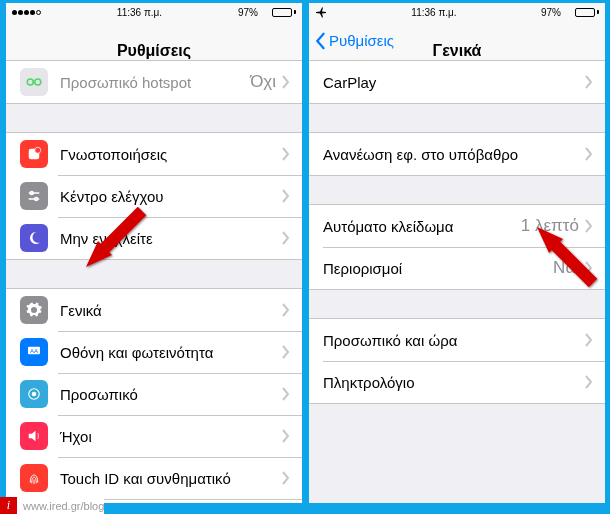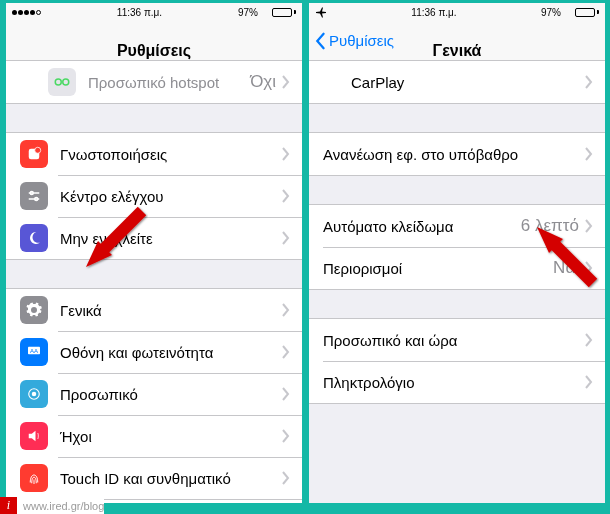--- a/index.html
+++ b/index.html
@@ -1,17 +1,17 @@
 <!DOCTYPE html>
 <html><head>
 <meta charset="utf-8">
 <style>
   * { margin: 0; padding: 0; box-sizing: border-box; font-family: -apple-system, "Helvetica Neue", Helvetica, Arial, sans-serif; }
   html, body { background: #5d5c5c; width: 610px; height: 514px; overflow: hidden; }
-  .canvas { position: relative; width: 610px; height: 514px; background: #14b8a6; }
+  .canvas { position: relative; width: 610px; height: 514px; background: #0ea5e9; }
   .phone {
     position: absolute;
     top: 3px;
     width: 296px;
     height: 500px;
     background: #efeff4;
     overflow: hidden;
     text-align: left;
   }
   .phone.left  { left: 6px; }
@@ -46,21 +46,21 @@
     justify-content: center;
   }
   .header .title { font-size: 16px; font-weight: 600; color: #000; }
   .back {
     position: absolute; left: 4px; top: 0; bottom: 0;
     display: flex; align-items: center; gap: 2px;
     color: #007aff; font-size: 15px;
   }
   .back svg { width: 14px; height: 18px; }
   .section { margin-top: 28px; background: #fff; border-top: 1px solid #c6c6c9; border-bottom: 1px solid #c6c6c9; }
-  .section.first { margin-top: 0; border-top: none; padding-left: 28px; }
+  .section.first { margin-top: 0; border-top: none; }
   .row {
     height: 42px;
     display: flex;
     align-items: center;
     padding-left: 14px;
     position: relative;
     background: #fff;
   }
   .row + .row::before {
     content: "";
@@ -342,21 +342,21 @@
             <svg viewBox="0 0 8 14">
               <path d="M1 1l5 6-5 6" stroke="#c7c7cc" stroke-width="2" fill="none"></path>
             </svg>
           </span>
       </div>
     </div>
 
     <div class="section">
       <div class="row">
         <span class="lbl">Αυτόματο κλείδωμα</span>
-        <span class="val">6 λεπτό</span>
+        <span class="val">1 λεπτό</span>
         <span class="chev">
             <svg viewBox="0 0 8 14">
               <path d="M1 1l5 6-5 6" stroke="#c7c7cc" stroke-width="2" fill="none"></path>
             </svg>
           </span>
       </div>
       <div class="row">
         <span class="lbl">Περιορισμοί</span>
         <span class="val">Ναι</span>
         <span class="chev">

